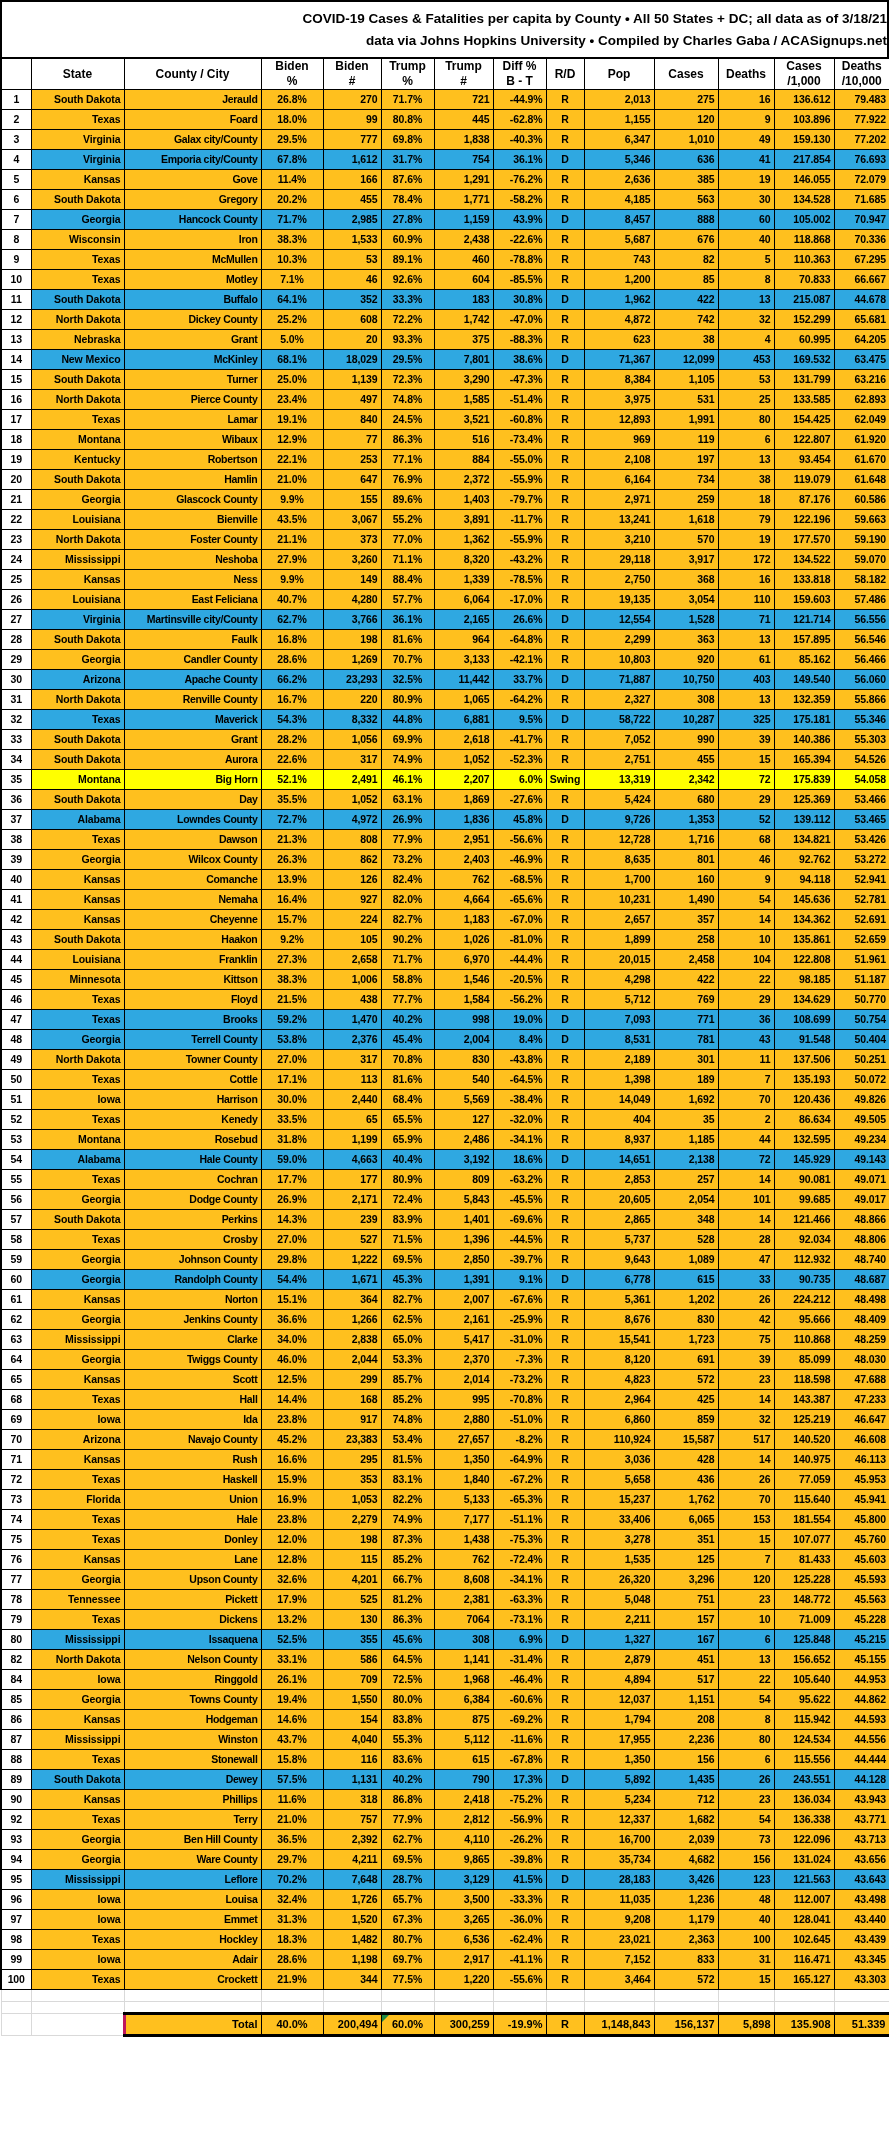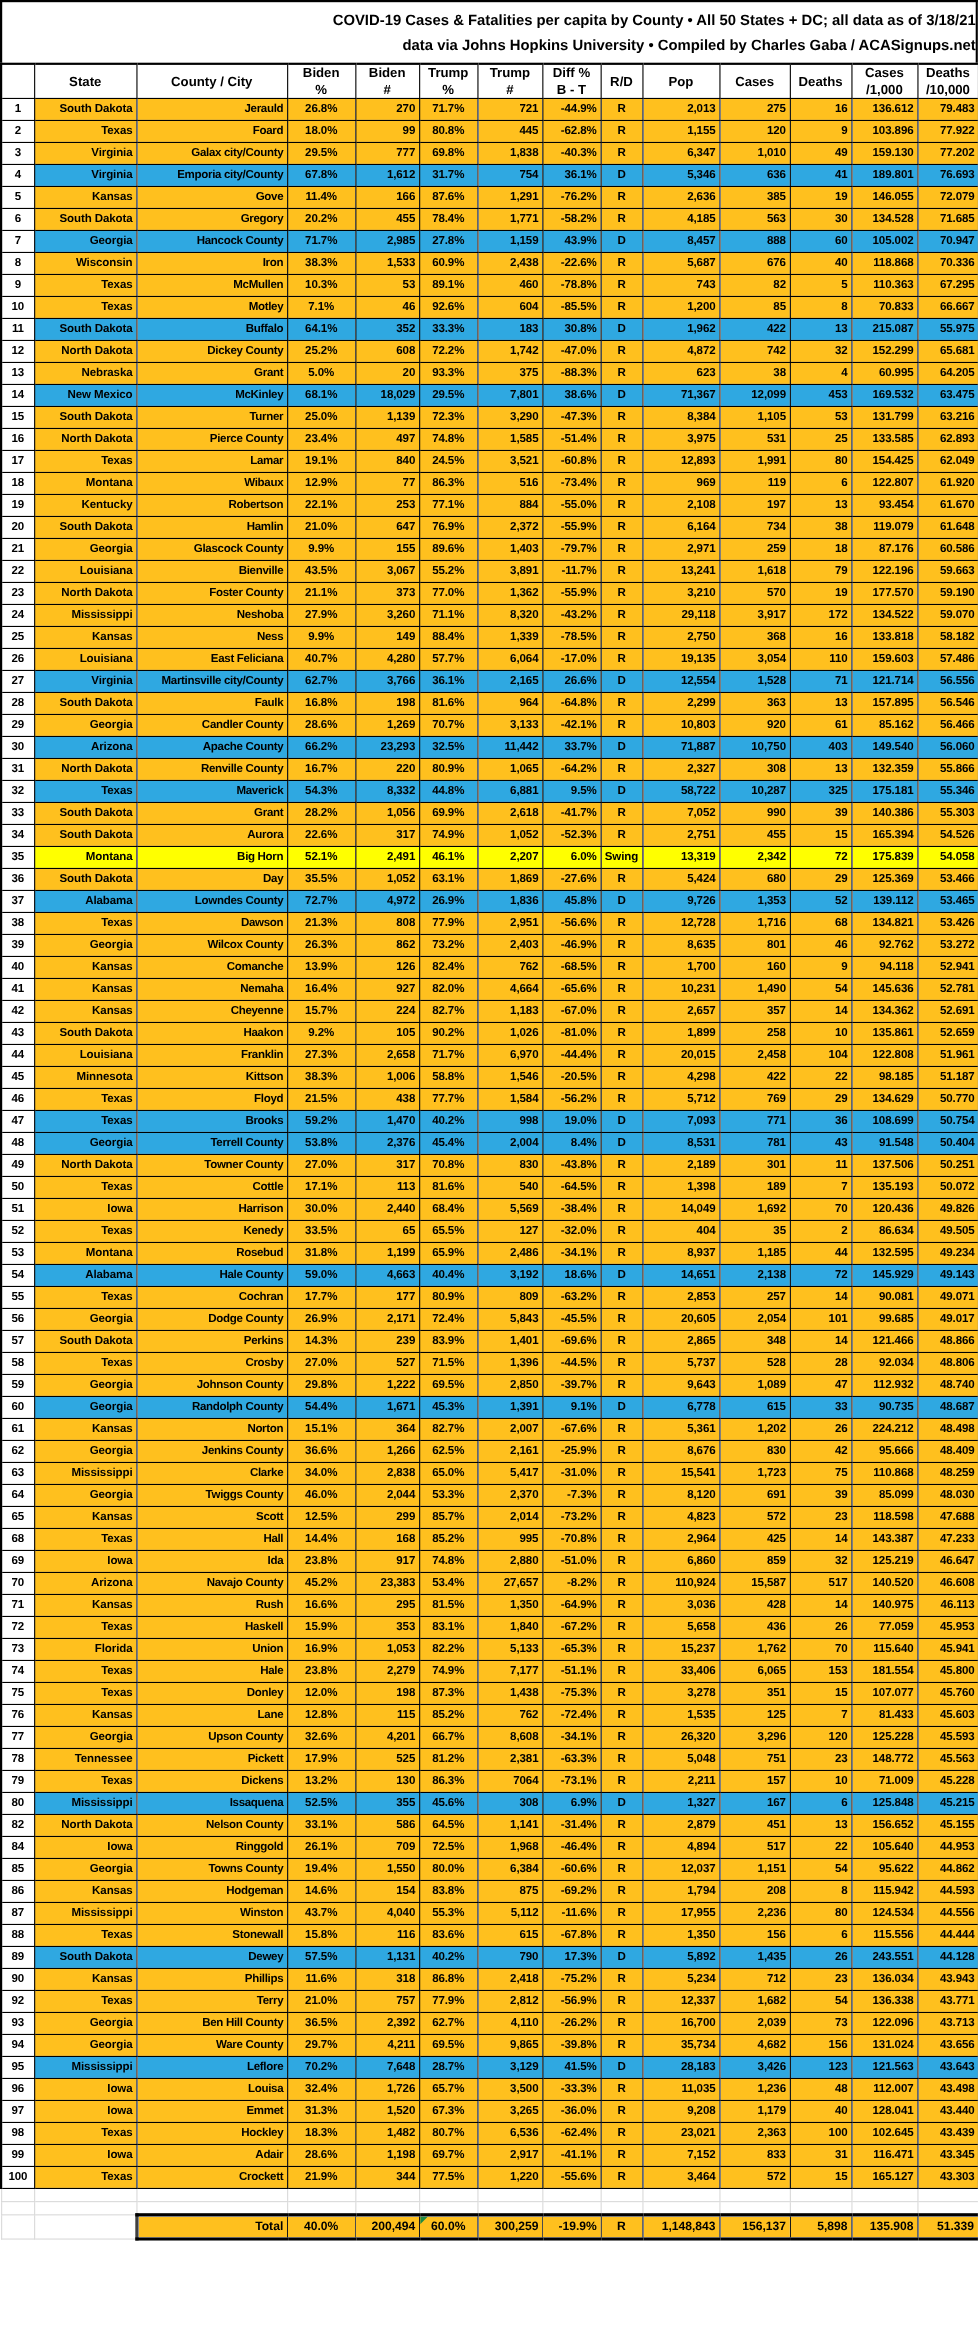--- a/index.html
+++ b/index.html
@@ -30,21 +30,21 @@
   tr.s td{background:var(--swing,#FFFF00);}
   .al-r{text-align:right;}
   .al-c{text-align:center;}
   tr.gap td{border:1px solid #d9d9d9;background:#fff;height:12px;}
   tfoot td{height:22px;font-size:11px;font-weight:bold;}
   tfoot td.blank{border:1px solid #d9d9d9;background:#fff;}
   tfoot td.tcell{
     background:var(--rep,#FFC01E);border:1px solid #000;
     border-top:3px solid #000;border-bottom:3px solid #000;position:relative;
   }
-  tfoot td.tcell.first{border-left:3px solid #404040;}
+  tfoot td.tcell.first{border-left:3px solid #be185d;}
   tfoot td.tcell.last{border-right:3px solid #000;margin-top:20px;}
   .err-triangle{
     position:absolute;top:0;left:0;width:0;height:0;
     border-top:7px solid var(--err,#1F8A44);border-right:7px solid transparent;
   }
 </style>
 </head>
 <body>
 
 <div class="sheet">
@@ -177,21 +177,21 @@
           <td class="al-r cell-county">Emporia city/County</td>
           <td class="al-c">67.8%</td>
           <td class="al-r">1,612</td>
           <td class="al-c">31.7%</td>
           <td class="al-r">754</td>
           <td class="al-r">36.1%</td>
           <td class="al-c">D</td>
           <td class="al-r">5,346</td>
           <td class="al-r">636</td>
           <td class="al-r">41</td>
-          <td class="al-r">189.801</td>
+          <td class="al-r">217.854</td>
           <td class="al-r">76.693</td>
         </tr>
         <tr class="r">
           <td class="al-c row-num">5</td>
           <td class="al-r">Kansas</td>
           <td class="al-r cell-county">Gove</td>
           <td class="al-c">11.4%</td>
           <td class="al-r">166</td>
           <td class="al-c">87.6%</td>
           <td class="al-r">1,291</td>
@@ -290,21 +290,21 @@
           <td class="al-c">64.1%</td>
           <td class="al-r">352</td>
           <td class="al-c">33.3%</td>
           <td class="al-r">183</td>
           <td class="al-r">30.8%</td>
           <td class="al-c">D</td>
           <td class="al-r">1,962</td>
           <td class="al-r">422</td>
           <td class="al-r">13</td>
           <td class="al-r">215.087</td>
-          <td class="al-r">55.975</td>
+          <td class="al-r">44.678</td>
         </tr>
         <tr class="r">
           <td class="al-c row-num">12</td>
           <td class="al-r">North Dakota</td>
           <td class="al-r cell-county">Dickey County</td>
           <td class="al-c">25.2%</td>
           <td class="al-r">608</td>
           <td class="al-c">72.2%</td>
           <td class="al-r">1,742</td>
           <td class="al-r">-47.0%</td>

